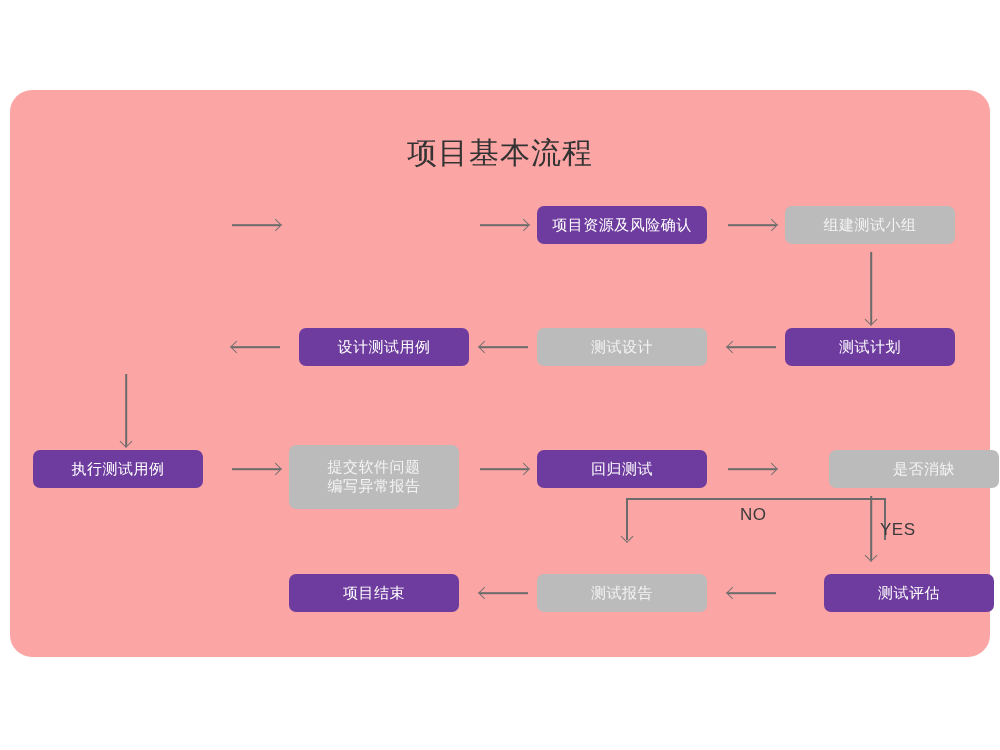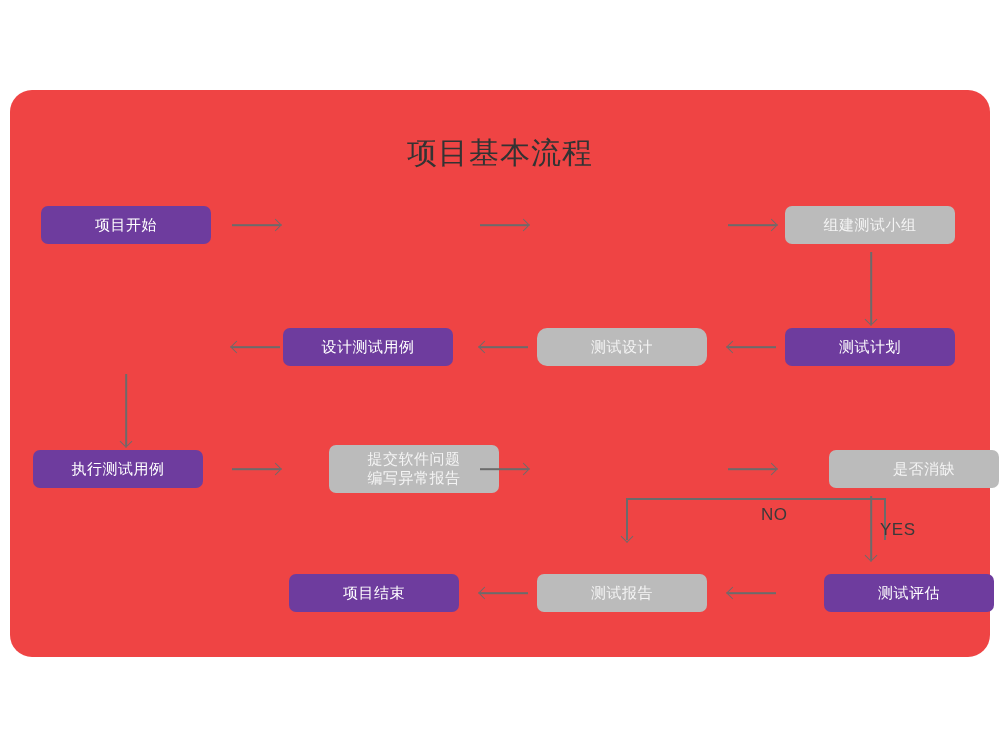--- a/index.html
+++ b/index.html
@@ -6,21 +6,21 @@
   html, body {
     width: 1000px; height: 750px;
     background: #ffffff;
     font-family: "Liberation Sans", "DejaVu Sans", sans-serif;
     overflow: hidden;
   }
   #card {
     position: absolute;
     left: 10px; top: 90px;
     width: 980px; height: 567px;
-    background: #ef4444;
+    background: #fca5a5;
     border-radius: 22px;
   }
   #chart-title {
     position: absolute;
     left: 0; top: 43px;
     width: 980px;
     text-align: center;
     font-size: 30px;
     color: #333333;
     letter-spacing: 1px;
@@ -35,21 +35,21 @@
     align-items: center;
     justify-content: center;
     font-size: 15px;
     line-height: 1.25;
     text-align: center;
     white-space: pre-line;
     letter-spacing: 0.5px;
   }
   .node.purple { background: #6e3c9e; color: #ffffff; }
   .node.gray   { background: #bbbbbb; color: #f4f4f4; }
-  .node.tall   { height: 48px; margin-left: 40px; }
+  .node.tall   { height: 64px; }
 
   
   .h-arrow, .v-arrow {
     position: absolute;
   }
   .h-arrow .shaft {
     position: absolute;
     top: 50%;
     left: 0;
     height: 1.6px;
@@ -107,60 +107,60 @@
     letter-spacing: 0.5px;
   }
 </style>
 </head>
 <body>
 
 <div id="card">
 
   <div id="chart-title">项目基本流程</div>
 
-  <div class="node purple" style="left:31px; top:116px;">项目开始</div>
 
   <div class="h-arrow right" style="left:222px; top:116px; width:48px; height:38px;">
     <span class="shaft"></span>
     <span class="head"></span>
   </div>
 
 
   <div class="h-arrow right" style="left:470px; top:116px; width:48px; height:38px;">
     <span class="shaft"></span>
     <span class="head"></span>
   </div>
 
+  <div class="node purple" style="left:527px; top:116px;">项目资源及风险确认</div>
 
   <div class="h-arrow right" style="left:718px; top:116px; width:48px; height:38px;">
     <span class="shaft"></span>
     <span class="head"></span>
   </div>
 
   <div class="node gray" style="left:775px; top:116px;">组建测试小组</div>
 
   <div class="v-arrow" style="left:855px; top:162px; width:12px; height:72px;">
     <span class="shaft"></span>
     <span class="head"></span>
   </div>
 
 
   <div class="h-arrow left" style="left:222px; top:238px; width:48px; height:38px;">
     <span class="shaft"></span>
     <span class="head"></span>
   </div>
 
-  <div class="node purple" style="left:273px; top:238px;">设计测试用例</div>
+  <div class="node purple" style="left:289px; top:238px;">设计测试用例</div>
 
   <div class="h-arrow left" style="left:470px; top:238px; width:48px; height:38px;">
     <span class="shaft"></span>
     <span class="head"></span>
   </div>
 
-  <div class="node gray" style="left:527px; top:238px;border-radius:10px;">测试设计</div>
+  <div class="node gray" style="left:527px; top:238px;">测试设计</div>
 
   <div class="h-arrow left" style="left:718px; top:238px; width:48px; height:38px;">
     <span class="shaft"></span>
     <span class="head"></span>
   </div>
 
   <div class="node purple" style="left:775px; top:238px;">测试计划</div>
 
   <div class="v-arrow" style="left:110px; top:284px; width:12px; height:72px;">
     <span class="shaft"></span>
@@ -175,35 +175,36 @@
   </div>
 
   <div class="node gray tall" style="left:279px; top:355px;">提交软件问题
 编写异常报告</div>
 
   <div class="h-arrow right" style="left:470px; top:360px; width:48px; height:38px;">
     <span class="shaft"></span>
     <span class="head"></span>
   </div>
 
+  <div class="node purple" style="left:527px; top:360px;">回归测试</div>
 
   <div class="h-arrow right" style="left:718px; top:360px; width:48px; height:38px;">
     <span class="shaft"></span>
     <span class="head"></span>
   </div>
 
   <div class="node gray" style="left:819px; top:360px;padding-left:20px;">是否消缺</div>
 
   <div id="loop-no">
     <span class="top"></span>
     <span class="rightv"></span>
     <span class="leftv"></span>
     <span class="head"></span>
   </div>
-  <div class="edge-label" style="left:751px; top:415px;text-align:right;">NO</div>
+  <div class="edge-label" style="left:730px; top:415px;text-align:right;">NO</div>
 
   <div class="v-arrow" style="left:855px; top:406px; width:12px; height:64px;">
     <span class="shaft"></span>
     <span class="head"></span>
   </div>
   <div class="edge-label" style="left:870px; top:430px;">YES</div>
 
   <div class="node purple" style="left:279px; top:484px;">项目结束</div>
 
   <div class="h-arrow left" style="left:470px; top:484px; width:48px; height:38px;">

